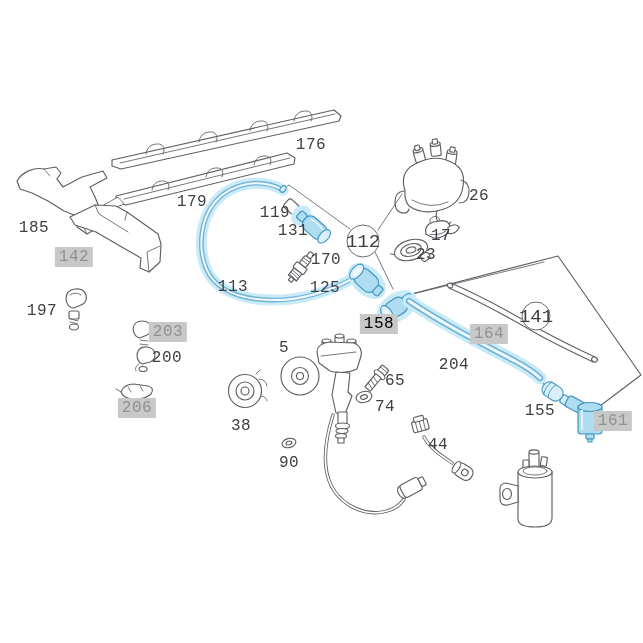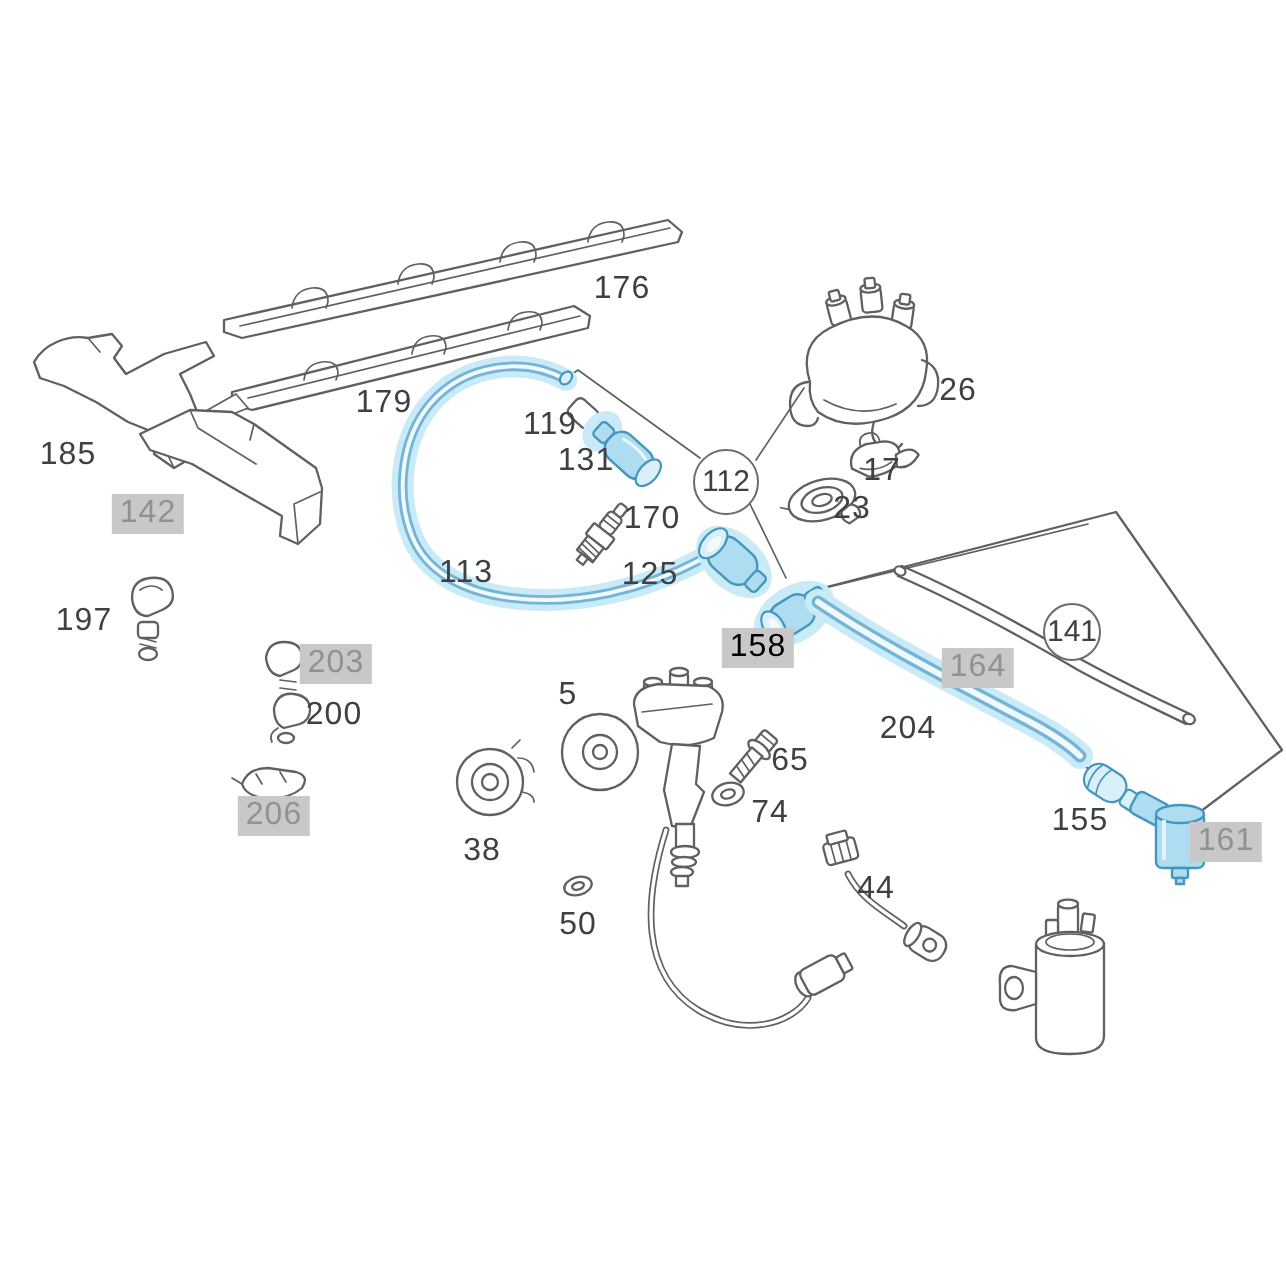--- a/index.html
+++ b/index.html
@@ -1,17 +1,17 @@
 <!DOCTYPE html>
 <html style="--background: #ffffff; --line: #5d6064; --highlight-fill: #aedcf1; --highlight-stroke: #4496be; --highlight-glow: #c9eaf7; --label-text: #3e4143; --label-hl-bg: #c8c8c8; --label-hl-text: #8f9193;"><head>
 <meta charset="utf-8">
 <style>
   html,body{margin:0;padding:0;background:#fff;}
   .stage{position:relative;width:643px;height:642px;background:var(--background,#fff);overflow:hidden;
-         font-family:Liberation Sans, sans-serif;}
+         font-family:Liberation Mono, monospace;}
   .stage svg{position:absolute;left:0;top:0;}
   
   .ln{fill:none;stroke:var(--line,#5d6064);stroke-width:1.15;stroke-linejoin:round;stroke-linecap:round}
   .lnf{fill:#ffffff;stroke:var(--line,#5d6064);stroke-width:1.15;stroke-linejoin:round}
   .thin{stroke-width:.85}
   .blf{fill:var(--highlight-fill,#aedcf1);stroke:var(--highlight-stroke,#4496be);stroke-width:1.2;stroke-linejoin:round}
   .blc{fill:#d9effa;stroke:var(--highlight-stroke,#4496be);stroke-width:1.1}
   .glow{fill:var(--highlight-glow,#c9eaf7);stroke:none}
   .wglow{fill:none;stroke:var(--highlight-glow,#c9eaf7);stroke-width:11;stroke-linecap:round}
   .wmid{fill:none;stroke:#74b4d6;stroke-width:4.8;stroke-linecap:round}
@@ -21,21 +21,21 @@
   .hcore{stroke-width:3}
   .cable{fill:none;stroke:var(--line,#5d6064);stroke-width:3.4;stroke-linecap:round}
   .cablein{fill:none;stroke:#fff;stroke-width:1.7;stroke-linecap:round}
   
   .plabel{position:absolute;transform:translate(-50%,-50%);font-size:16px;line-height:1;
           color:var(--label-text,#3e4143);letter-spacing:.5px;padding:2px 4px;white-space:nowrap;cursor:pointer;}
   .plabel.hl{background:var(--label-hl-bg,#c8c8c8);color:var(--label-hl-text,#8f9193);}
   .plabel.hl.dark{color:#000000;}
   .callout{position:absolute;transform:translate(-50%,-50%);border:1.4px solid #6a6d70;border-radius:50%;
            background:#fff;display:flex;align-items:center;justify-content:center;
-           font-size:15px;color:var(--label-text,#3e4143);cursor:pointer;}
+           font-size:19px;color:var(--label-text,#3e4143);cursor:pointer;}
   .callout.big{width:31px;height:31px;}
   .callout.small{width:27px;height:27px;}
 </style>
 </head>
 <body>
 
 <div class="stage">
 
   <svg width="643" height="643" viewBox="0 0 643 643">
     <defs>
@@ -306,21 +306,21 @@
   <div class="plabel" style="left:311px;top:145px">176</div>
   <div class="plabel" style="left:192px;top:202px">179</div>
   <div class="plabel" style="left:34px;top:228px">185</div>
   <div class="plabel hl" style="left:74px;top:257px">142</div>
   <div class="plabel" style="left:42px;top:311px">197</div>
   <div class="plabel hl" style="left:168px;top:332px">203</div>
   <div class="plabel" style="left:167px;top:358px">200</div>
   <div class="plabel hl" style="left:137px;top:408px">206</div>
   <div class="plabel" style="left:241px;top:426px">38</div>
   <div class="plabel" style="left:284px;top:348px">5</div>
-  <div class="plabel" style="left:289px;top:463px">50</div>
+  <div class="plabel" style="left:289px;top:463px">90</div>
   <div class="plabel" style="left:233px;top:287px">113</div>
   <div class="plabel" style="left:275px;top:213px">119</div>
   <div class="plabel" style="left:293px;top:231px">131</div>
   <div class="plabel" style="left:326px;top:260px">170</div>
   <div class="plabel" style="left:325px;top:288px">125</div>
   <div class="plabel" style="left:479px;top:196px">26</div>
   <div class="plabel" style="left:441px;top:236px">17</div>
   <div class="plabel" style="left:426px;top:255px">23</div>
   <div class="plabel hl dark" style="left:379px;top:324px">158</div>
   <div class="plabel hl" style="left:489px;top:334px">164</div>

